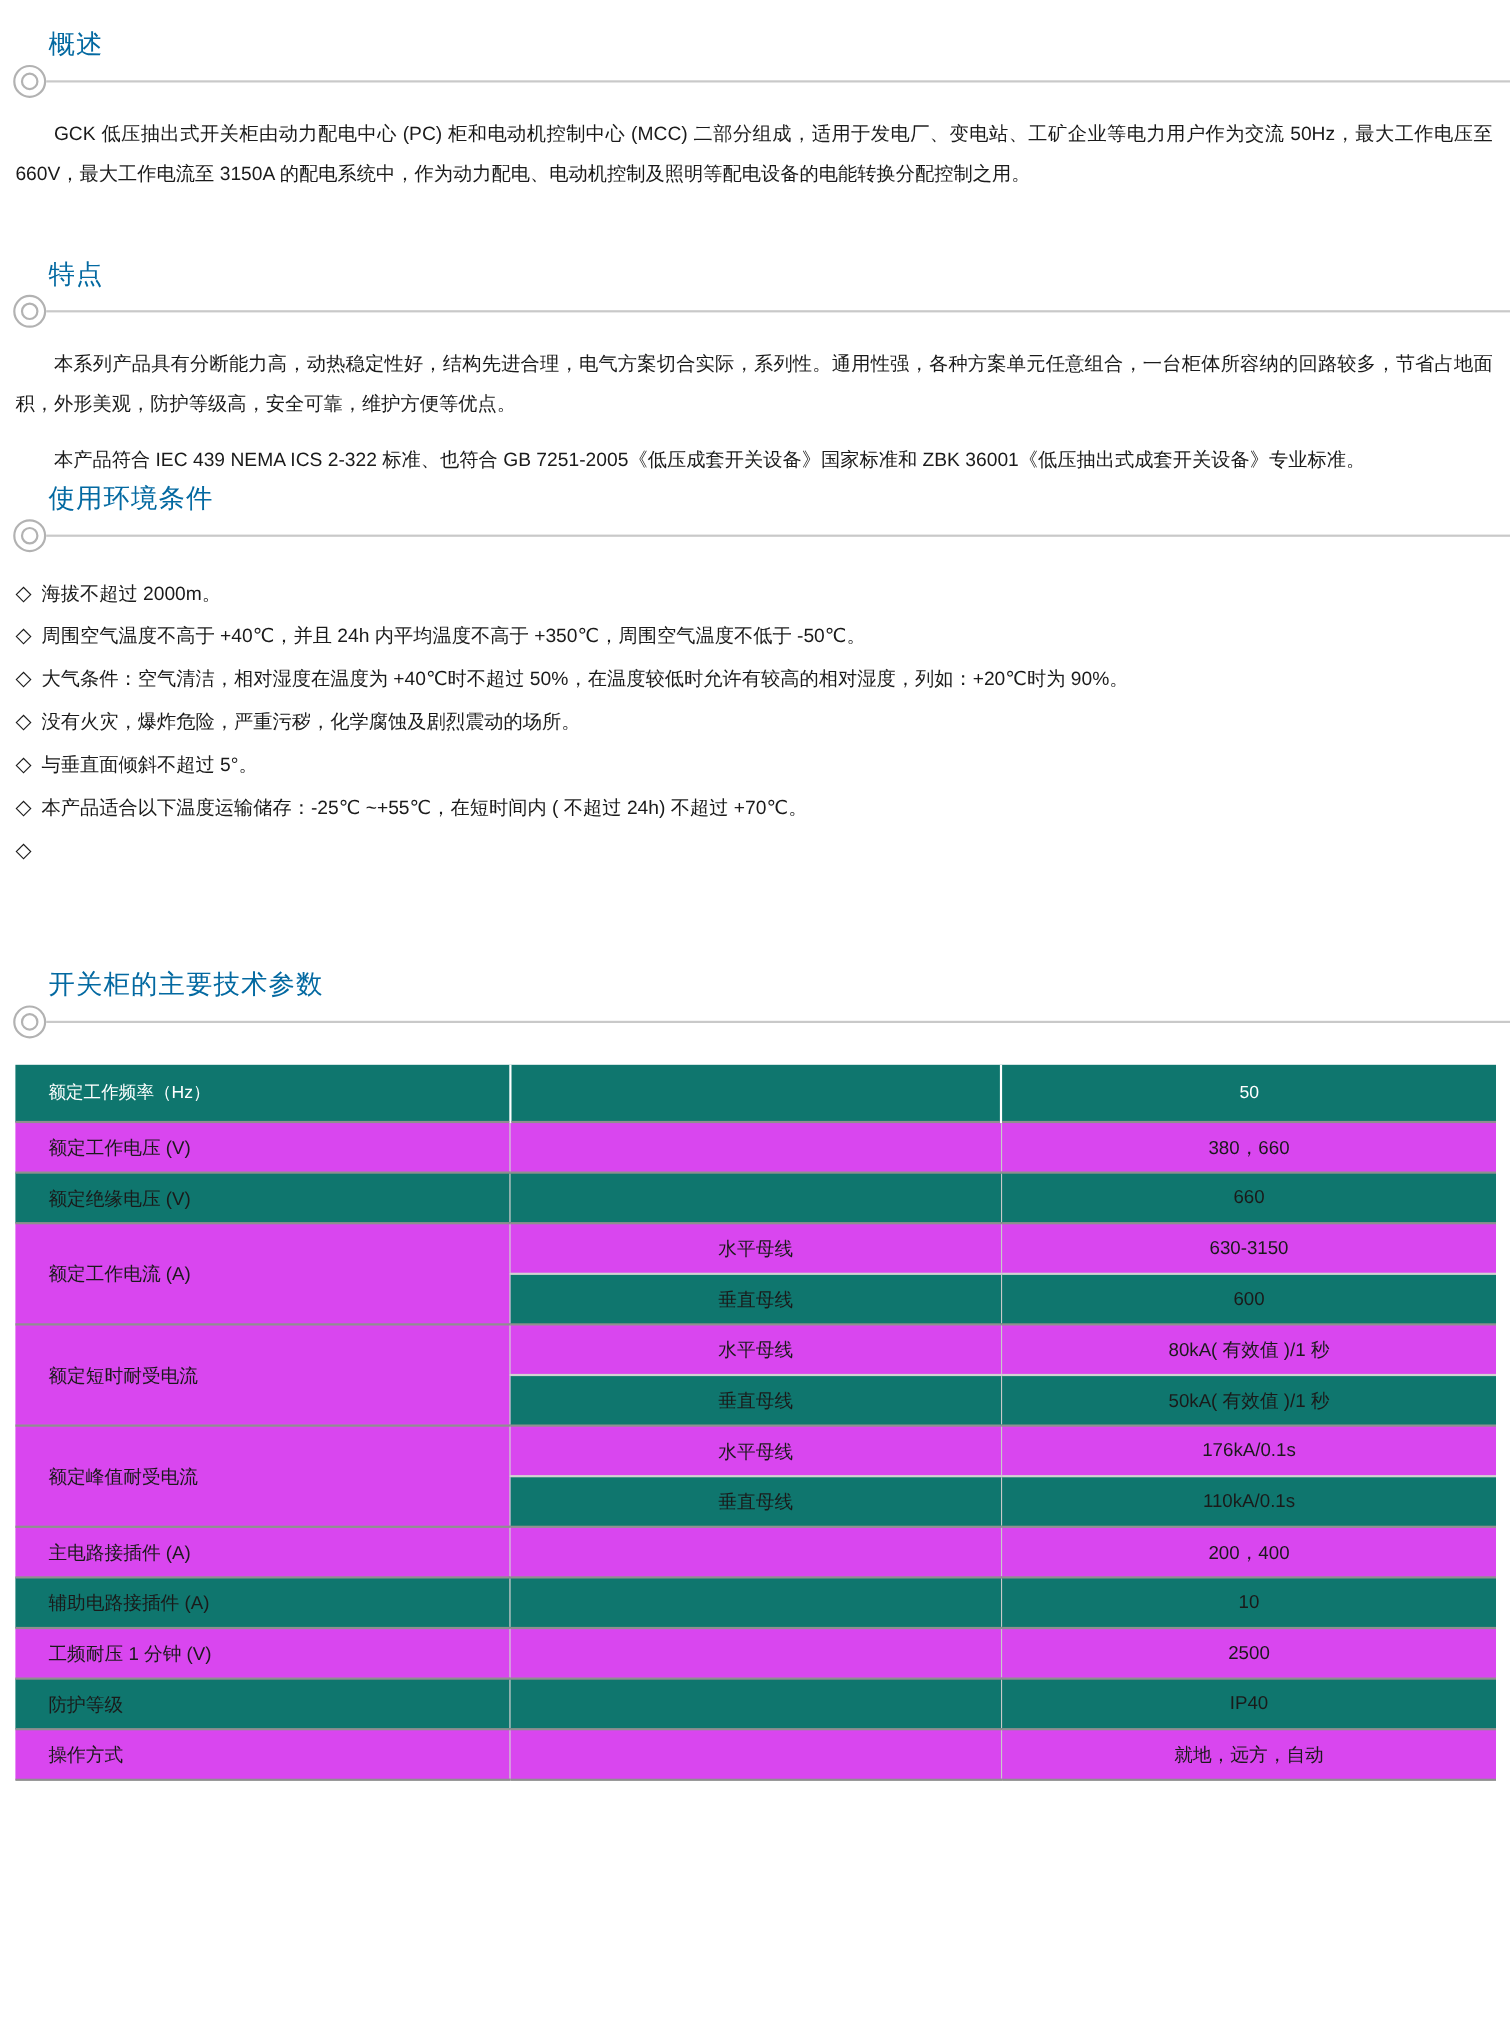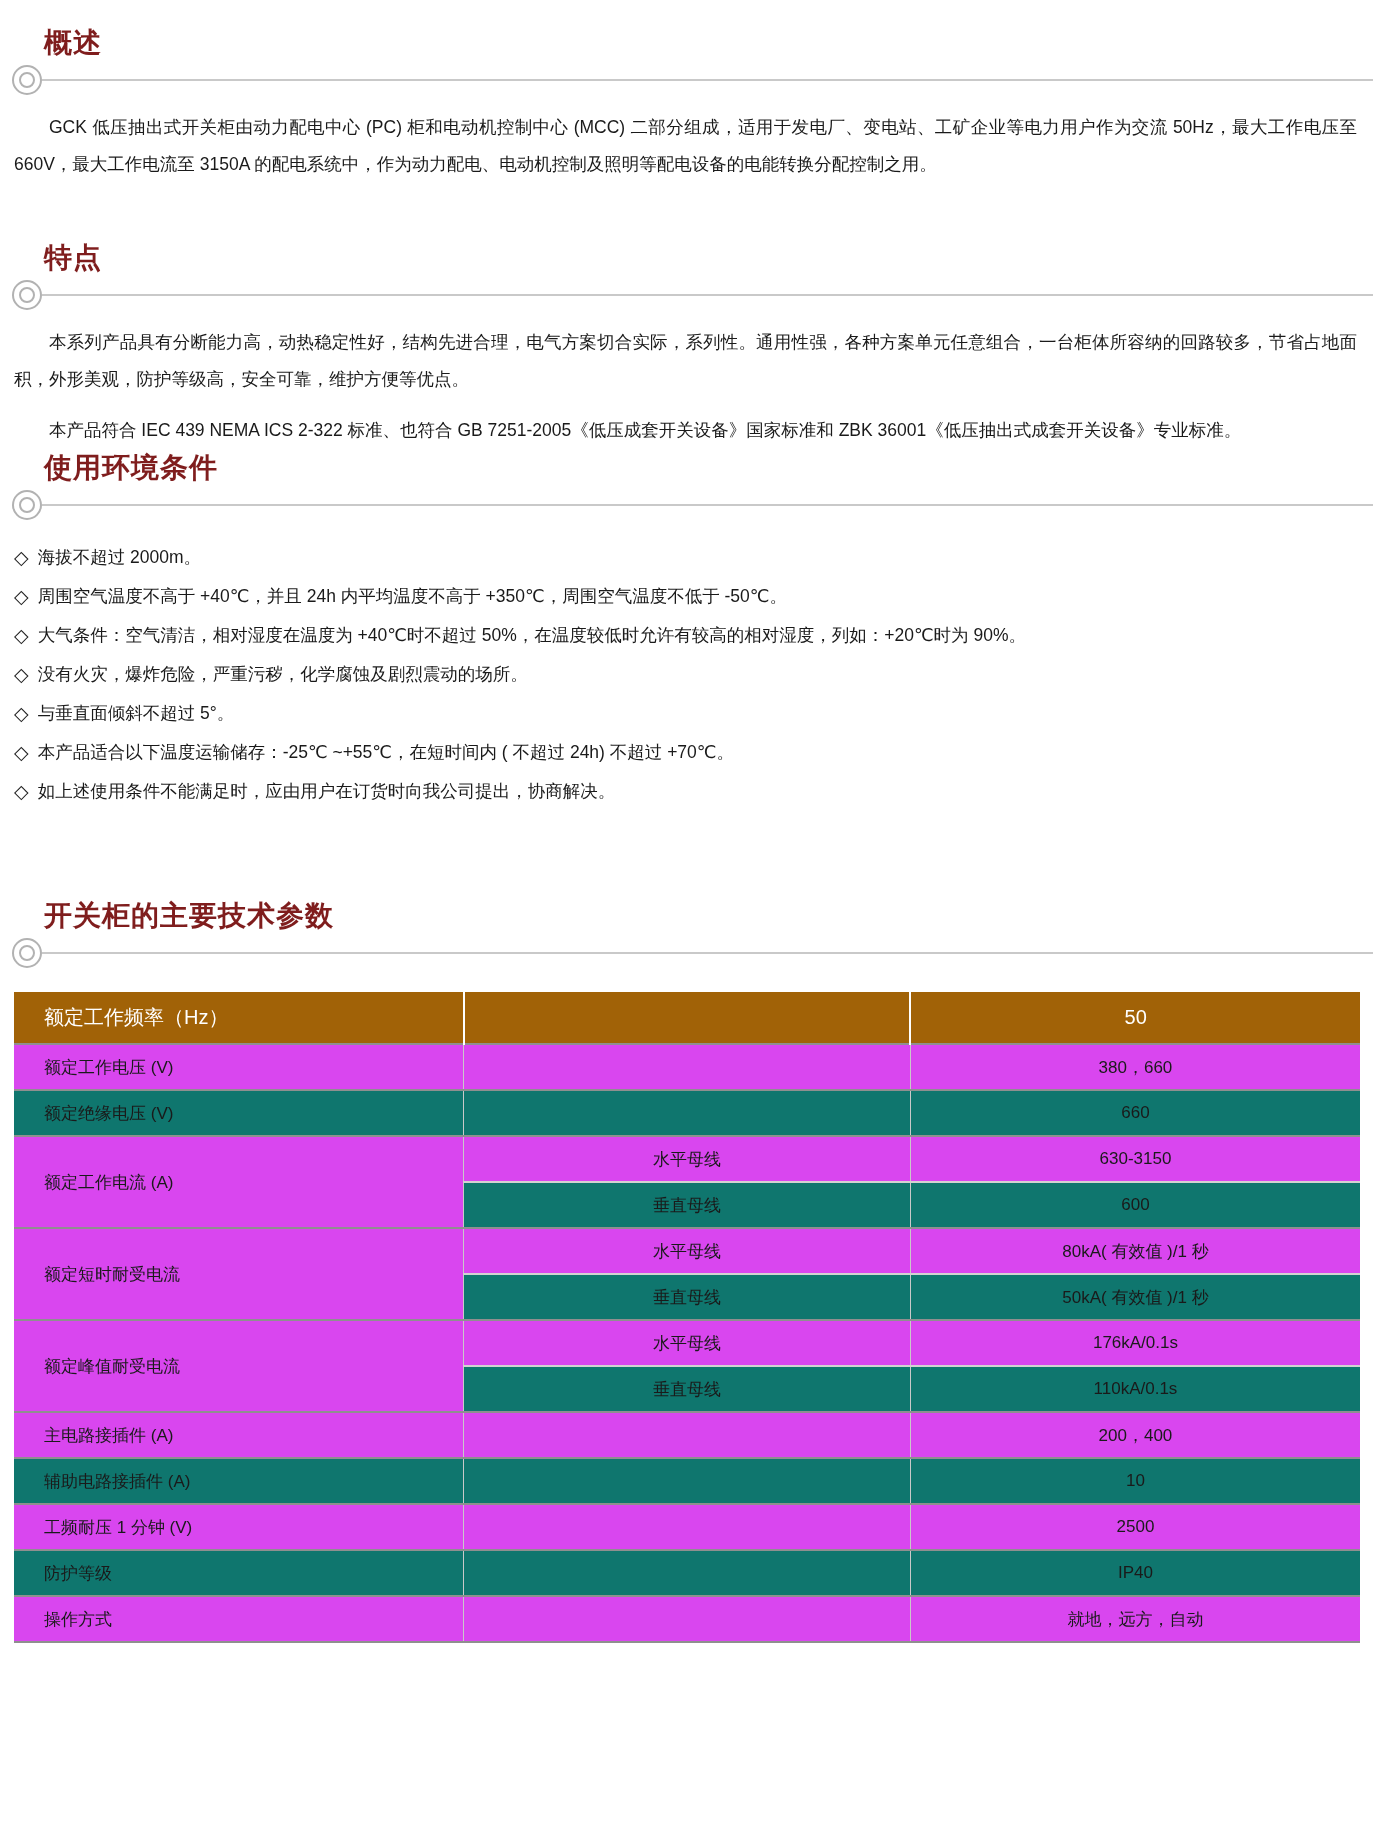--- a/index.html
+++ b/index.html
@@ -13,23 +13,23 @@
     width:1373px;
     height:1848px;
     background:#ffffff;
     overflow:hidden;
   }
 
   
   .sec-head { padding-top:0; }
   .sec-title {
     margin:0 0 3px 44px;
-    font-size:28px;
-    font-weight:bold;
-    color:#7f1d1d;
+    font-size:24px;
+    font-weight:normal;
+    color:#0369a1;
     letter-spacing:1px;
   }
   .rule-row {
     display:flex;
     align-items:center;
     margin-left:12px;
   }
   .ring {
     flex:0 0 auto;
     width:30px; height:30px;
@@ -99,24 +99,24 @@
     border-right:1px solid #c9c9c9;
   }
   .col-sub {
     width:33.2%;
     text-align:center;
     border-right:1px solid #c9c9c9;
   }
   .col-value { text-align:center; }
 
   .t-head td {
-    background:#a16207;
+    background:#0f766e;
     color:#ffffff;
     height:52px;
-    font-size:20px;
+    font-size:16px;
   }
   .t-head .col-label,
   .t-head .col-sub { border-right:2px solid #ffffff; }
 
   .rg td { background:#0f766e; }
   .rw td { background:#d946ef; }
 
   .group-line td { border-top:2px solid #8F8F8F; }
   .sub-line  td { border-top:2px solid #d2d2d2; }
   .params-table tr:last-child td { border-bottom:2px solid #8F8F8F; }
@@ -183,21 +183,20 @@
       <li class="env-item">
         <span class="diamond">◇</span>
         <span class="env-text">与垂直面倾斜不超过 5°。</span>
       </li>
       <li class="env-item">
         <span class="diamond">◇</span>
         <span class="env-text">本产品适合以下温度运输储存：-25℃ ~+55℃，在短时间内 ( 不超过 24h) 不超过 +70℃。</span>
       </li>
       <li class="env-item">
         <span class="diamond">◇</span>
-        <span class="env-text">如上述使用条件不能满足时，应由用户在订货时向我公司提出，协商解决。</span>
       </li>
     </ul>
   </section>
 
   <section class="sec-params">
     <div class="sec-head">
       <h2 class="sec-title">开关柜的主要技术参数</h2>
       <div class="rule-row">
         <span class="ring">
             <span class="ring-inner"></span>

